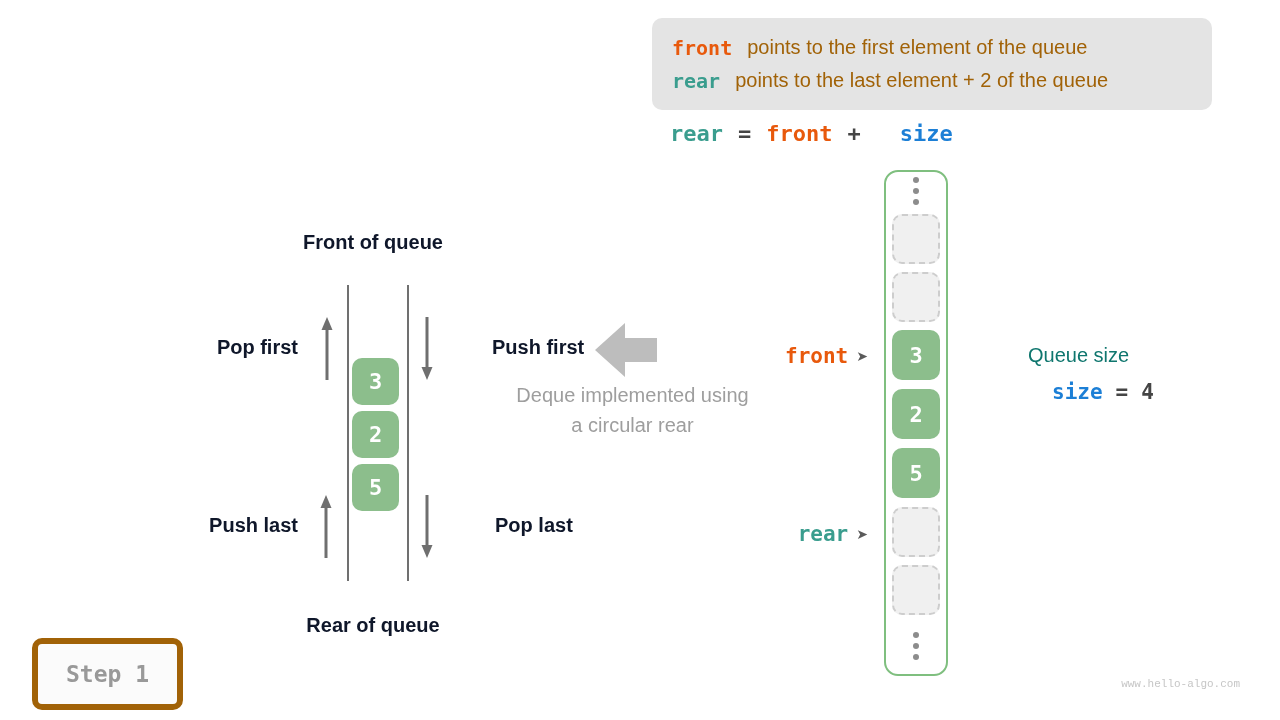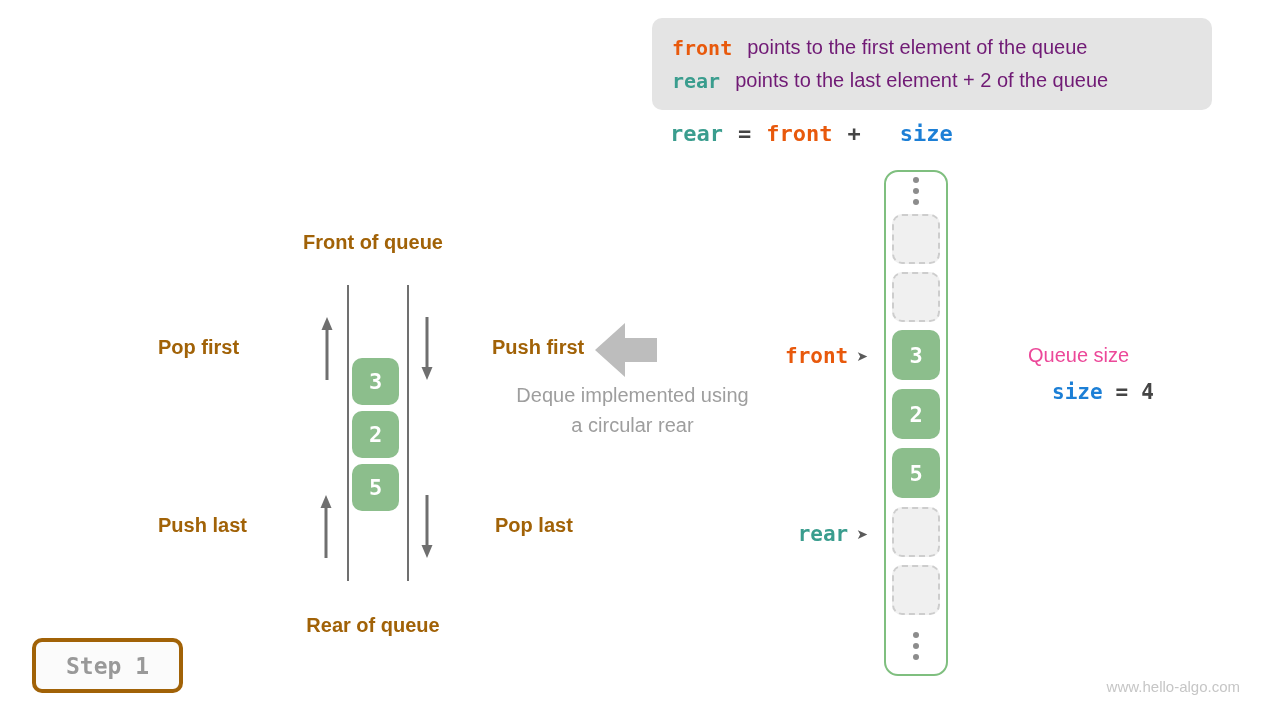--- a/index.html
+++ b/index.html
@@ -15,32 +15,32 @@
 
   
   .legend-box{
     position:absolute;left:652px;top:18px;width:560px;height:92px;
     background:#e4e4e4;border-radius:10px;box-sizing:border-box;
     display:flex;flex-direction:column;justify-content:center;gap:9px;
     padding:0 20px;
   }
   .legend-row{display:flex;align-items:center;gap:15px;}
   .legend-row .kw{font-size:20px;}
-  .legend-row .txt{font-size:20px;color:#701a75;text-align:right;}
+  .legend-row .txt{font-size:20px;color:#a16207;text-align:right;}
 
   
   .formula{
     position:absolute;left:670px;top:121px;display:flex;align-items:center;gap:15px;
     font-size:22px;
   }
 
   
-  .biglabel{position:absolute;font-size:20px;font-weight:bold;color:#a16207;}
+  .biglabel{position:absolute;font-size:20px;font-weight:bold;color:#0f172a;}
   .center240{width:240px;text-align:center;}
-  .right140{width:140px;}
+  .right140{width:140px;text-align:right;}
 
   .vline{position:absolute;width:1.5px;background:#707070;top:285px;height:296px;}
   .qcell{
     position:absolute;left:352px;width:47px;height:47px;border-radius:10px;
     background:#8cbe8c;color:#ffffff;display:flex;align-items:center;justify-content:center;
     font-family:"DejaVu Sans Mono",monospace;font-weight:bold;font-size:22px;
   }
   .smallarrow{position:absolute;color:#6f6f6f;}
   .smallarrow svg{display:block;}
 
@@ -67,35 +67,35 @@
     background:#8cbe8c;color:#ffffff;font-family:"DejaVu Sans Mono",monospace;
     font-weight:bold;font-size:22px;
   }
   .pointer-row{
     position:absolute;width:168px;display:flex;align-items:center;justify-content:flex-end;gap:8px;
     font-size:21px;
   }
   .pointer-row .tri{color:#5a5a5a;font-size:14px;font-family:"DejaVu Sans",sans-serif;font-weight:normal;}
 
   
-  .qsize-label{position:absolute;left:1028px;top:344px;font-size:20px;color:#ec4899;}
+  .qsize-label{position:absolute;left:1028px;top:344px;font-size:20px;color:#0f766e;}
   .qsize-row{position:absolute;left:1028px;top:380px;display:flex;align-items:center;gap:13px;font-size:21px;}
 
   
   .step-badge{
-    position:absolute;left:32px;top:638px;width:151px;height:55px;box-sizing:border-box;
-    border:4px solid #a16207;border-radius:10px;background:#fbfbfb;
+    position:absolute;left:32px;top:638px;width:151px;height:72px;box-sizing:border-box;
+    border:6px solid #a16207;border-radius:10px;background:#fbfbfb;
     display:flex;align-items:center;justify-content:center;
     font-family:"DejaVu Sans Mono",monospace;font-weight:bold;font-size:23px;color:#999999;
   }
 
   
   .watermark{
     position:absolute;right:40px;top:678px;
-    font-family:Liberation Sans, sans-serif;font-size:15px;color:#c6c6c6;
+    font-family:Liberation Mono, monospace;font-size:11px;color:#c6c6c6;
   }
 </style>
 </head>
 <body>
 
 <div class="stage">
 
   <div class="legend-box">
     <div class="legend-row">
       <span class="kw mono orange">front</span>

